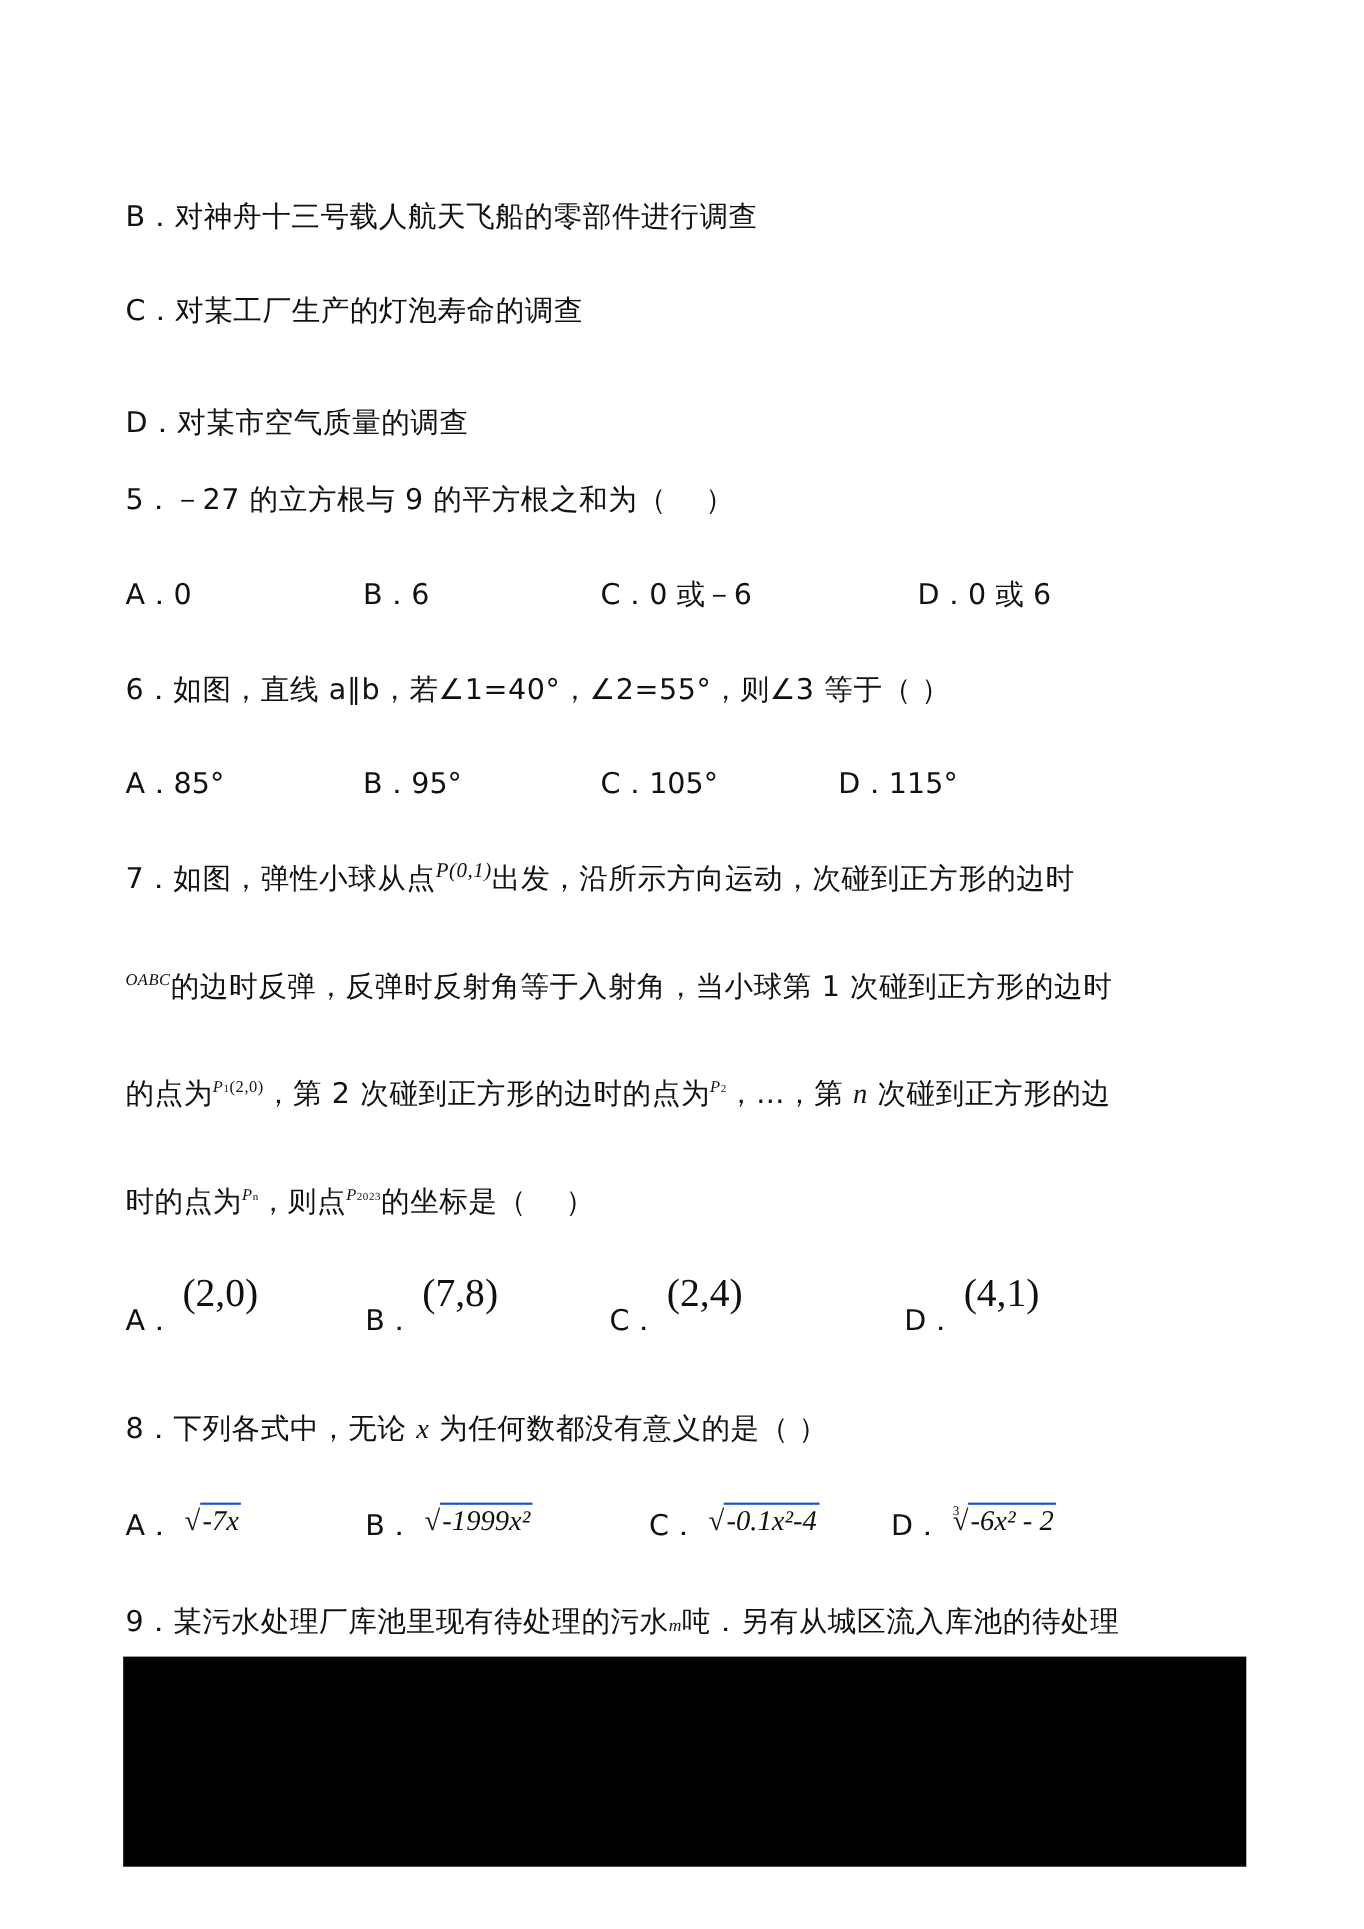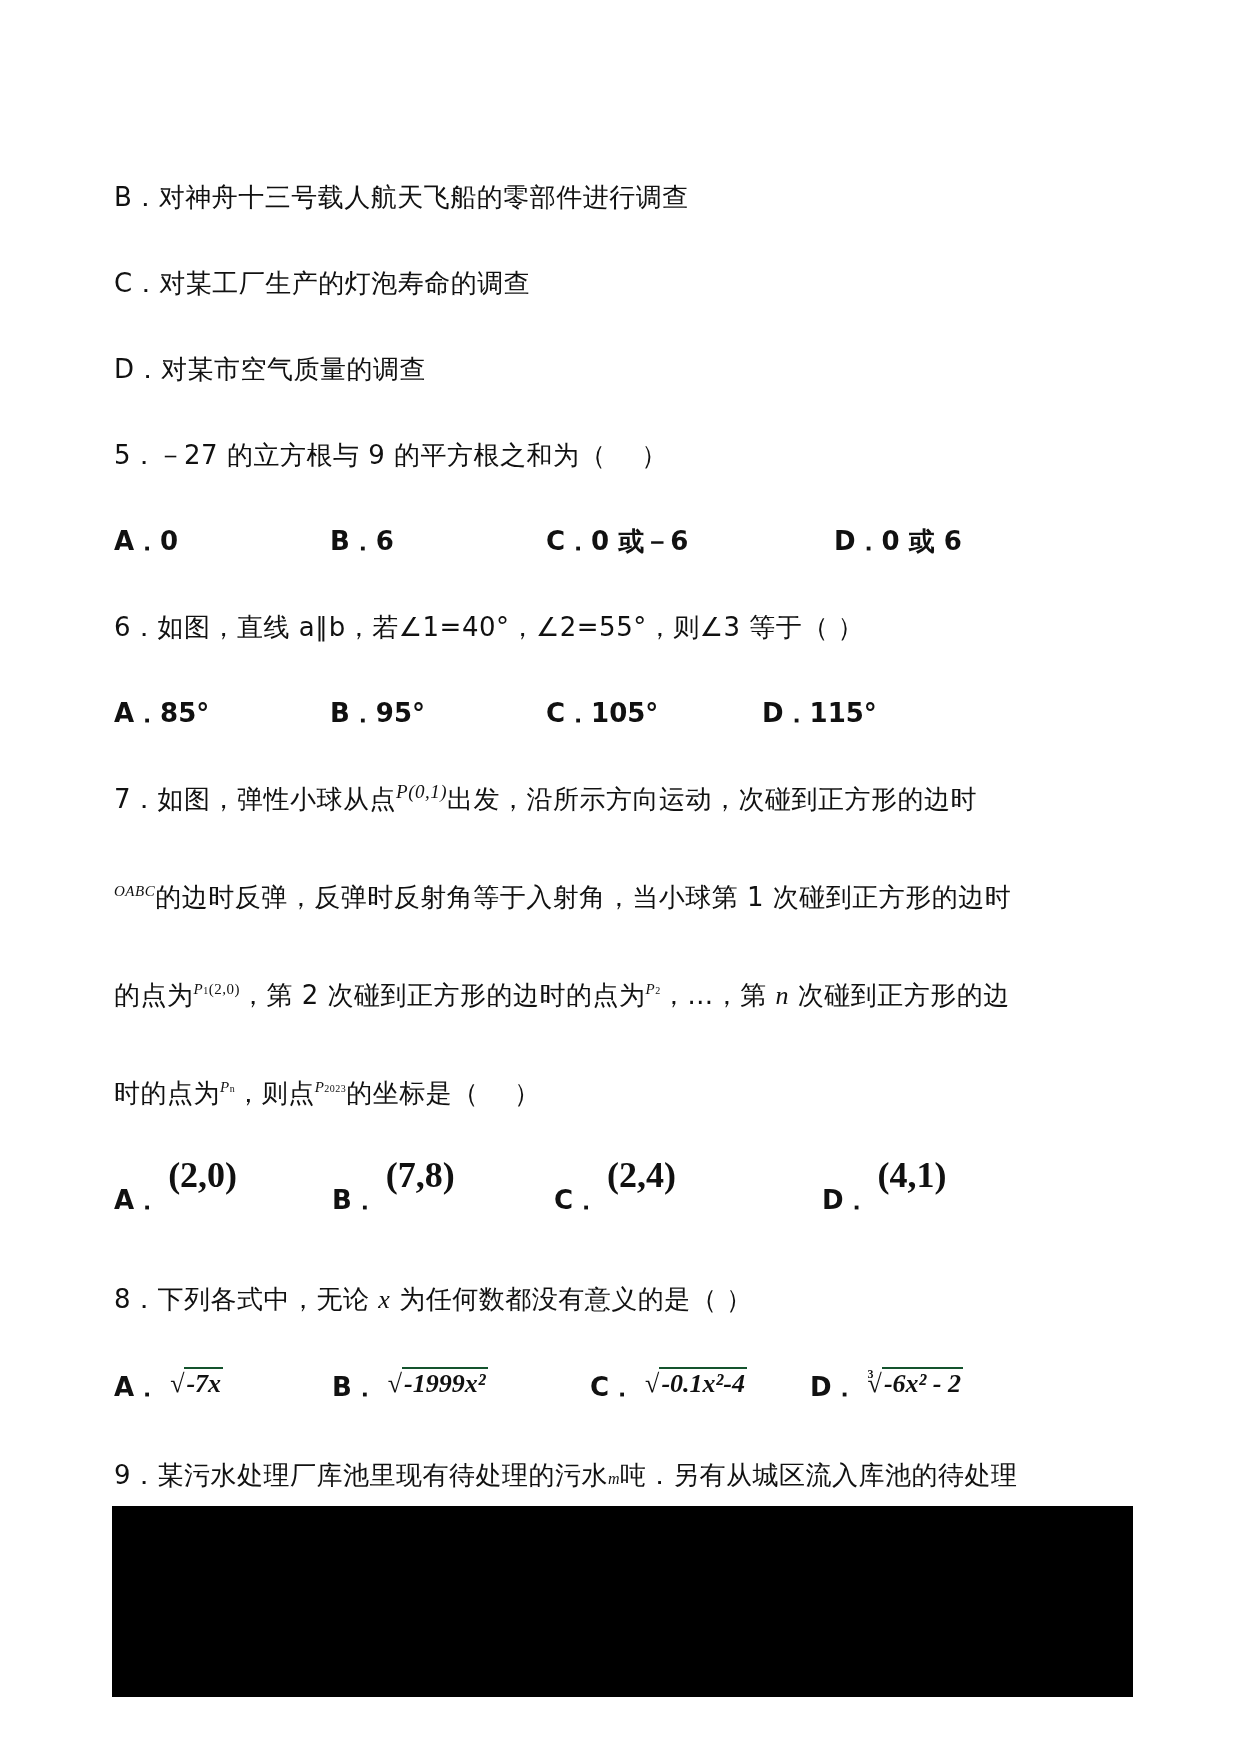--- a/index.html
+++ b/index.html
@@ -5,49 +5,49 @@
   html, body { margin: 0; padding: 0; background: #ffffff; }
   body {
     width: 1240px; height: 1754px; position: relative; overflow: hidden;
     font-family: "DejaVu Sans", "Liberation Sans", sans-serif;
     color: #111111;
   }
   .line {
     position: absolute; left: 114px; font-size: 26px; line-height: 34px;
     white-space: nowrap; letter-spacing: 0.5px;
   }
-  .opt { position: absolute; font-size: 26px; line-height: 34px; white-space: nowrap; font-weight: bold; }
+  .opt { position: absolute; font-size: 26px; line-height: 34px; white-space: nowrap; }
   .m {
     font-family: "Liberation Serif", "DejaVu Serif", serif; font-style: italic; margin-top: 44px;
   }
   .msmall { font-size: 19px; position: relative; top: -10px; }
   .mtiny { font-size: 15px; position: relative; top: -10px; text-align: right; }
   .sub { font-size: 10px; font-style: normal; }
   .paren {
     font-family: "Liberation Serif", "DejaVu Serif", serif; font-size: 36px;
     position: relative; top: -22px; margin-left: 8px;
   }
   .sqrt {
     font-family: "Liberation Serif", "DejaVu Serif", serif; font-size: 26px;
     position: relative; top: -4px; margin-left: 10px; display: inline-block;
   }
   .sqrt .rad { font-style: normal; }
-  .sqrt .body { border-top: 2px solid #14532d; padding: 0 2px; }
+  .sqrt .body { border-top: 2px solid #1d4ed8; padding: 0 2px; }
   .cube-idx { font-size: 12px; position: relative; top: -14px; margin-right: -6px; }
   .redact {
     position: absolute; left: 112px; top: 1506px; width: 1021px; height: 191px;
     background: #000000;
   }
 </style>
 </head>
 <body>
 
 <div class="line" style="top:180px">B．对神舟十三号载人航天飞船的零部件进行调查</div>
 <div class="line" style="top:266px">C．对某工厂生产的灯泡寿命的调查</div>
-<div class="line" style="top:352px">D．对某市空气质量的调查</div>
+<div class="line" style="top:368px">D．对某市空气质量的调查</div>
 
 <div class="line" style="top:438px">5．－27 的立方根与 9 的平方根之和为（　 ）</div>
 <div class="opt" style="left:114px; top:524px">A．0</div>
 <div class="opt" style="left:330px; top:524px">B．6</div>
 <div class="opt" style="left:546px; top:524px">C．0 或－6</div>
 <div class="opt" style="left:834px; top:524px">D．0 或 6</div>
 
 <div class="line" style="top:610px">6．如图，直线 a∥b，若∠1=40°，∠2=55°，则∠3 等于（  ）</div>
 <div class="opt" style="left:114px; top:696px">A．85°</div>
 <div class="opt" style="left:330px; top:696px">B．95°</div>

